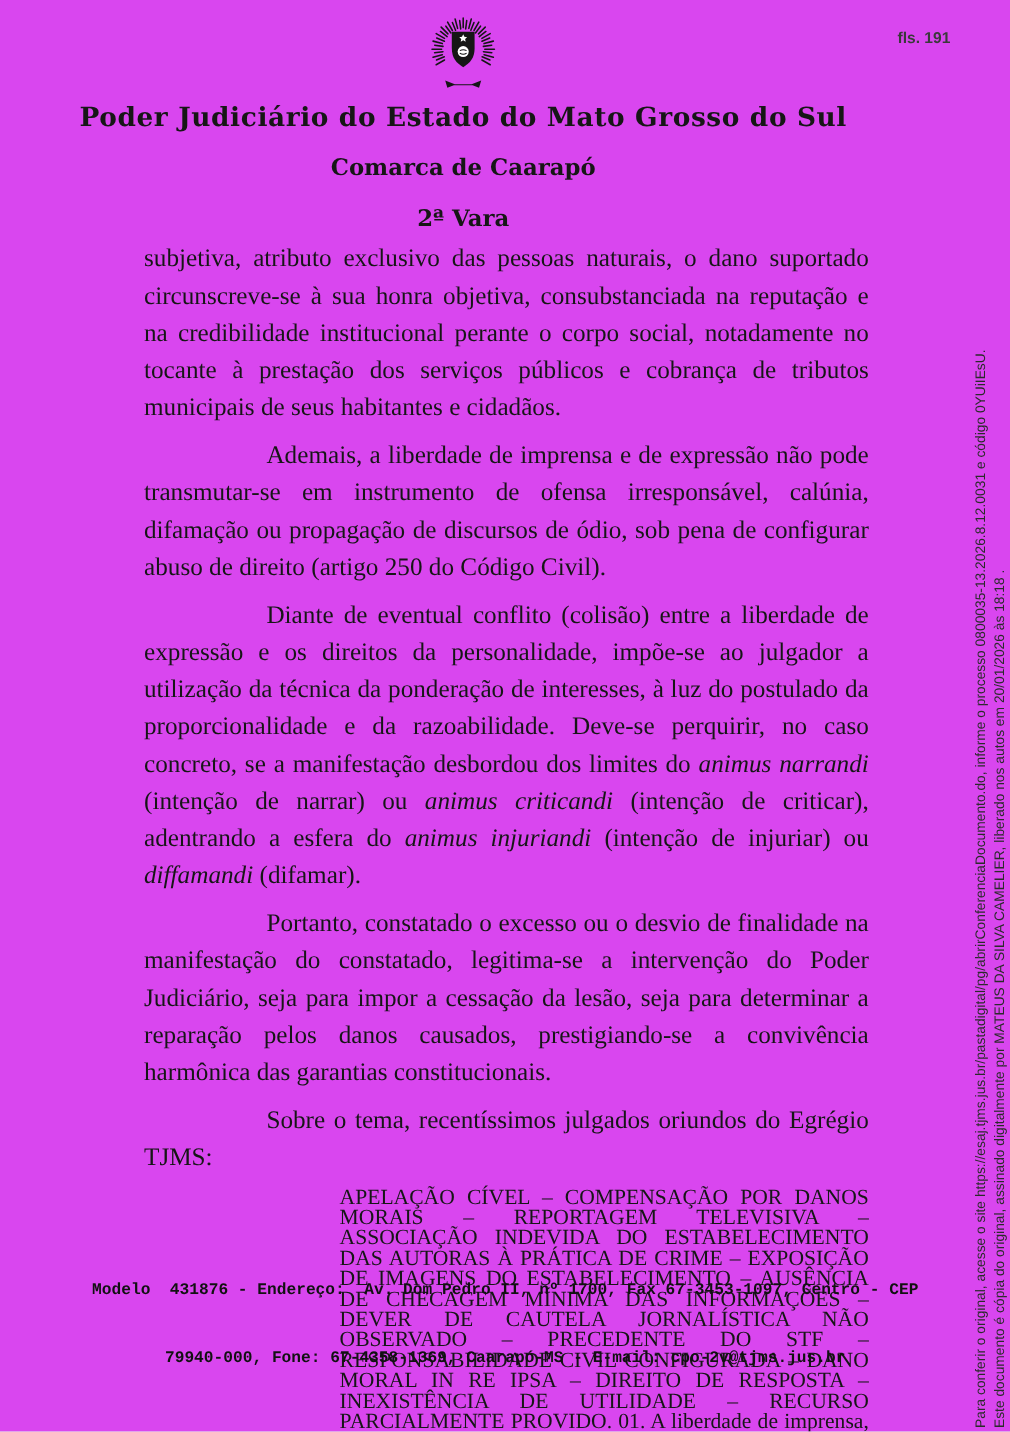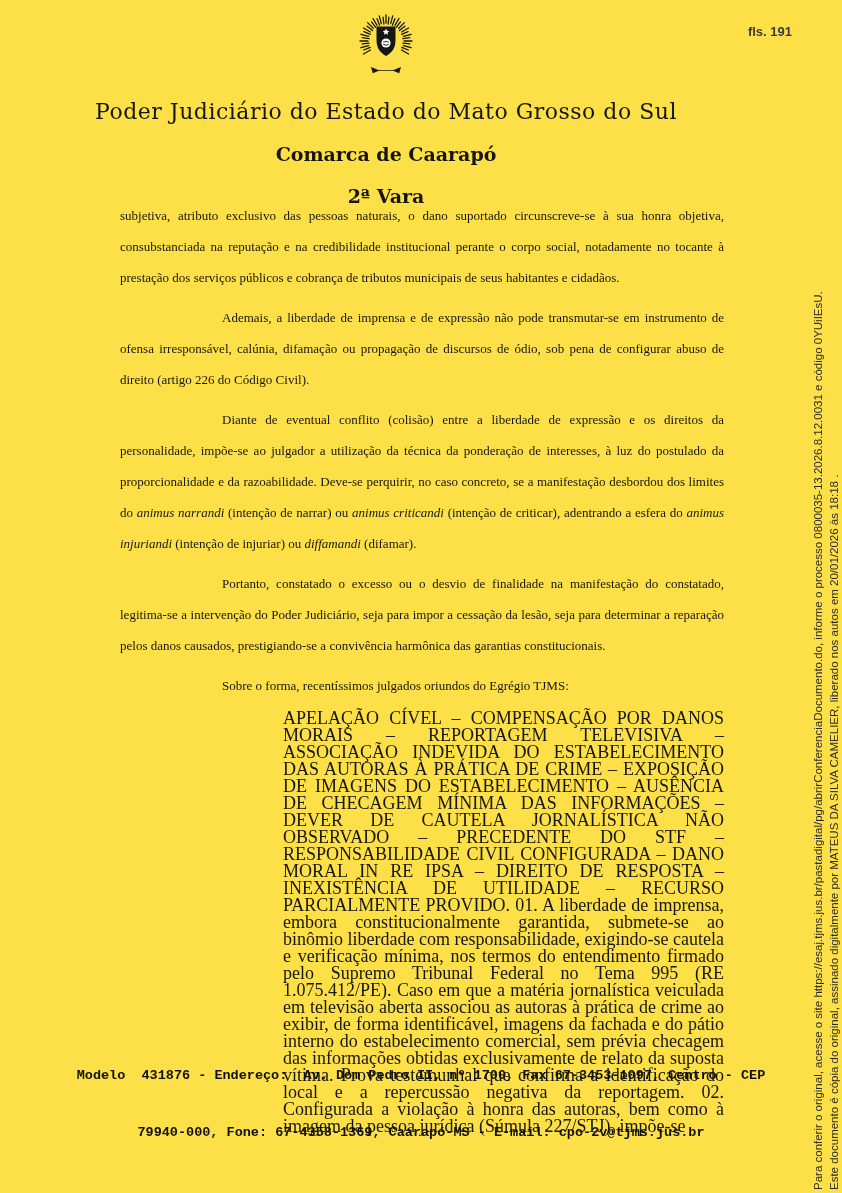--- a/index.html
+++ b/index.html
@@ -1,52 +1,52 @@
 <!DOCTYPE html>
 <html lang="pt-BR"><head>
 <meta charset="utf-8">
 <style>
   html,body { margin:0; padding:0; background:#e8e8e8; }
   .page {
     position:relative;
     width:842px; height:1193px;
     margin:0 auto;
-    background:#fde047;
+    background:#d946ef;
     overflow:hidden;
     font-family:"Liberation Serif", serif;
     color:#161616;
   }
 
   
   .fls {
     position:absolute; top:24px; right:50px;
     font-family:"Liberation Sans", sans-serif;
     font-size:13px; font-weight:bold; color:#3a3a3a;
   }
 
   
   .header { position:absolute; top:10px; left:0; right:70px; text-align:center; }
   .crest { display:block; margin:0 auto 2px auto; }
   .org {
-    font-family:"DejaVu Serif", serif; font-weight:normal;
-    font-size:22px; letter-spacing:0.5px; line-height:28px; margin-top:16px;
+    font-family:"DejaVu Serif", serif; font-weight:bold;
+    font-size:22px; letter-spacing:0.5px; line-height:28px; margin-top:2px;
   }
   .comarca {
     font-family:"DejaVu Serif", serif; font-weight:bold;
     font-size:19px; line-height:26px; margin-top:15px;
   }
   .vara {
     font-family:"DejaVu Serif", serif; font-weight:bold;
     font-size:19px; line-height:26px; margin-top:16px;
   }
 
   
   .content { position:absolute; left:120px; top:200px; width:604px; }
   .para {
-    font-size:13px; line-height:31px;
+    font-size:21px; line-height:31px;
     text-align:justify; text-indent:102px;
     margin:0 0 9px 0;
   }
   .para.no-indent { text-indent:0; }
   .para em { font-style:italic;margin-top:31px; }
   .quote {
     margin:3px 0 0 163px;
     font-size:18px; line-height:17px;
     text-align:justify;
   }
@@ -122,24 +122,24 @@
       <path d="M27.2 32.2 q2.8 -1.6 5.6 0 M27.2 34.4 q2.8 1.6 5.6 0" stroke="#161616" stroke-width="0.9" fill="none"></path>
       <path d="M15 57 l8 3.2 h14 l8 -3.2 -1.8 6.2 -5.4 -2.2 h-15.6 l-5.4 2.2 z" fill="#161616"></path>
     </svg>
     <div class="org">Poder Judiciário do Estado do Mato Grosso do Sul</div>
     <div class="comarca">Comarca de Caarapó</div>
     <div class="vara">2ª Vara</div>
   </div>
 
   <div class="content">
     <p class="para no-indent">subjetiva, atributo exclusivo das pessoas naturais, o dano suportado circunscreve-se à sua honra objetiva, consubstanciada na reputação e na credibilidade institucional perante o corpo social, notadamente no tocante à prestação dos serviços públicos e cobrança de tributos municipais de seus habitantes e cidadãos.</p>
-    <p class="para">Ademais, a liberdade de imprensa e de expressão não pode transmutar-se em instrumento de ofensa irresponsável, calúnia, difamação ou propagação de discursos de ódio, sob pena de configurar abuso de direito (artigo 226 do Código Civil).</p>
+    <p class="para">Ademais, a liberdade de imprensa e de expressão não pode transmutar-se em instrumento de ofensa irresponsável, calúnia, difamação ou propagação de discursos de ódio, sob pena de configurar abuso de direito (artigo 250 do Código Civil).</p>
     <p class="para"><span>Diante de eventual conflito (colisão) entre a liberdade de expressão e os direitos da personalidade, impõe-se ao julgador a utilização da técnica da ponderação de interesses, à luz do postulado da proporcionalidade e da razoabilidade. Deve-se perquirir, no caso concreto, se a manifestação desbordou dos limites do </span><em>animus narrandi</em><span> (intenção de narrar) ou </span><em>animus criticandi</em><span> (intenção de criticar), adentrando a esfera do </span><em>animus injuriandi</em><span> (intenção de injuriar) ou </span><em>diffamandi</em><span> (difamar).</span></p>
     <p class="para">Portanto, constatado o excesso ou o desvio de finalidade na manifestação do constatado, legitima-se a intervenção do Poder Judiciário, seja para impor a cessação da lesão, seja para determinar a reparação pelos danos causados, prestigiando-se a convivência harmônica das garantias constitucionais.</p>
-    <p class="para">Sobre o forma, recentíssimos julgados oriundos do Egrégio TJMS:</p>
+    <p class="para">Sobre o tema, recentíssimos julgados oriundos do Egrégio TJMS:</p>
     <p class="quote">APELAÇÃO CÍVEL – COMPENSAÇÃO POR DANOS MORAIS – REPORTAGEM TELEVISIVA – ASSOCIAÇÃO INDEVIDA DO ESTABELECIMENTO DAS AUTORAS À PRÁTICA DE CRIME – EXPOSIÇÃO DE IMAGENS DO ESTABELECIMENTO – AUSÊNCIA DE CHECAGEM MÍNIMA DAS INFORMAÇÕES – DEVER DE CAUTELA JORNALÍSTICA NÃO OBSERVADO – PRECEDENTE DO STF – RESPONSABILIDADE CIVIL CONFIGURADA – DANO MORAL IN RE IPSA – DIREITO DE RESPOSTA – INEXISTÊNCIA DE UTILIDADE – RECURSO PARCIALMENTE PROVIDO. 01. A liberdade de imprensa, embora constitucionalmente garantida, submete-se ao binômio liberdade com responsabilidade, exigindo-se cautela e verificação mínima, nos termos do entendimento firmado pelo Supremo Tribunal Federal no Tema 995 (RE 1.075.412/PE). Caso em que a matéria jornalística veiculada em televisão aberta associou as autoras à prática de crime ao exibir, de forma identificável, imagens da fachada e do pátio interno do estabelecimento comercial, sem prévia checagem das informações obtidas exclusivamente de relato da suposta vítima. Prova testemunhal que confirma a identificação do local e a repercussão negativa da reportagem. 02. Configurada a violação à honra das autoras, bem como à imagem da pessoa jurídica (Súmula 227/STJ), impõe-se</p>
   </div>
 
   <div class="footer">
     <div>Modelo  431876 - Endereço:  Av. Dom Pedro II, nº 1700, Fax 67-3453-1097, Centro - CEP</div>
     <div>79940-000, Fone: 67-4358-1369, Caarapó-MS - E-mail: cpo-2v@tjms.jus.br</div>
   </div>
 
   <div class="vline vline1">Este documento é cópia do original, assinado digitalmente por MATEUS DA SILVA CAMELIER, liberado nos autos em 20/01/2026 às 18:18 .</div>
   <div class="vline vline2">Para conferir o original, acesse o site https://esaj.tjms.jus.br/pastadigital/pg/abrirConferenciaDocumento.do, informe o processo 0800035-13.2026.8.12.0031 e código 0YUiIEsU.</div>

